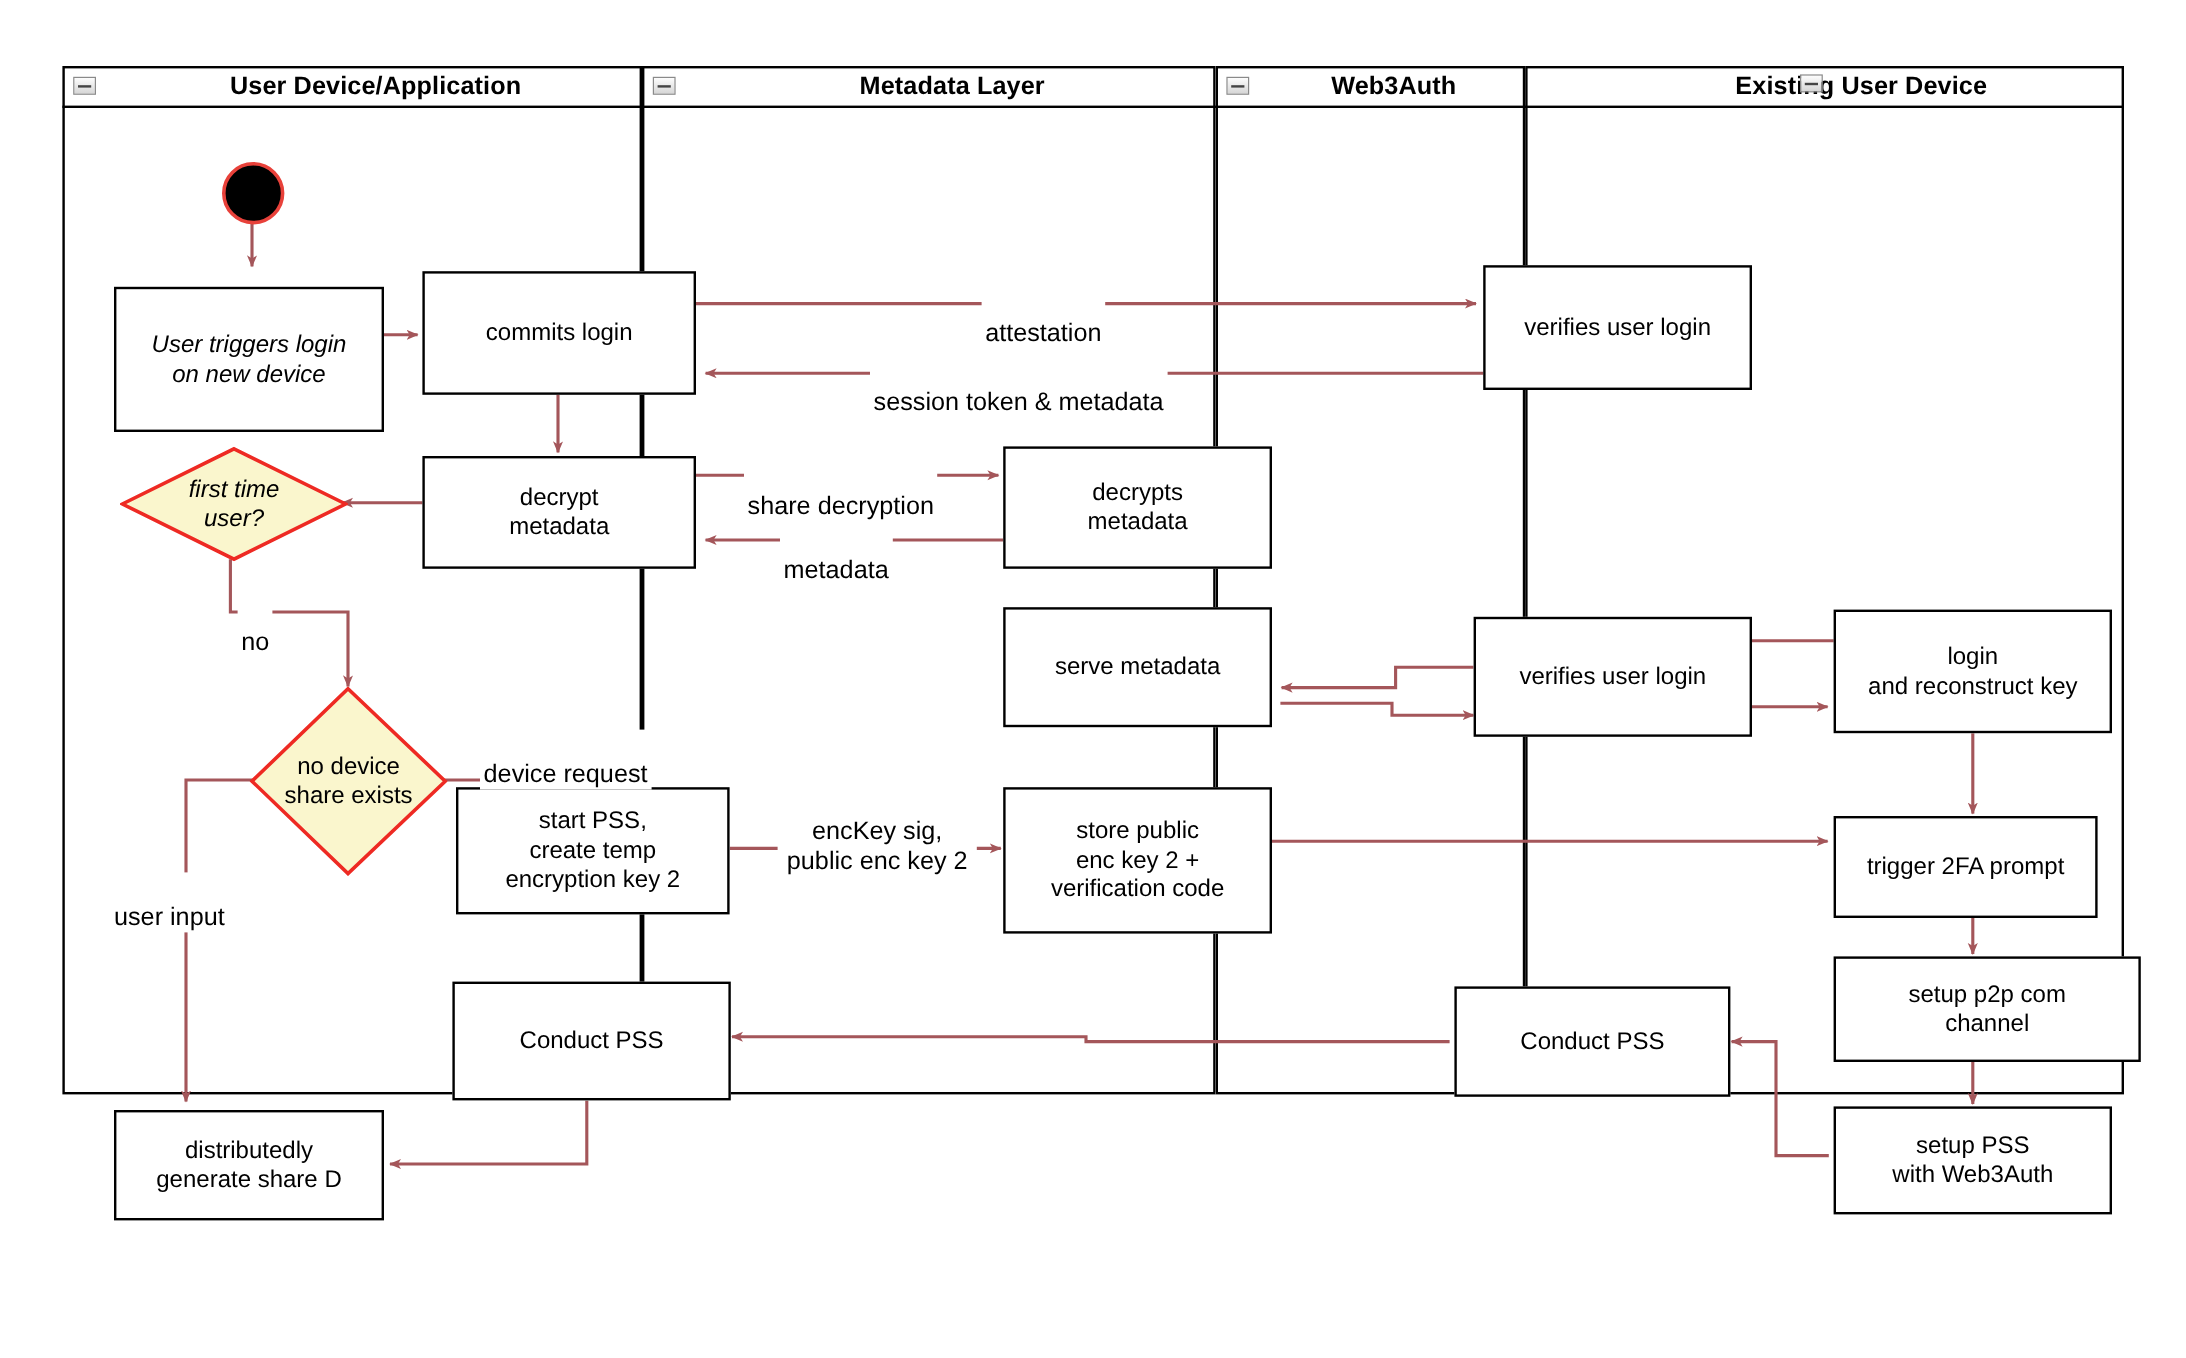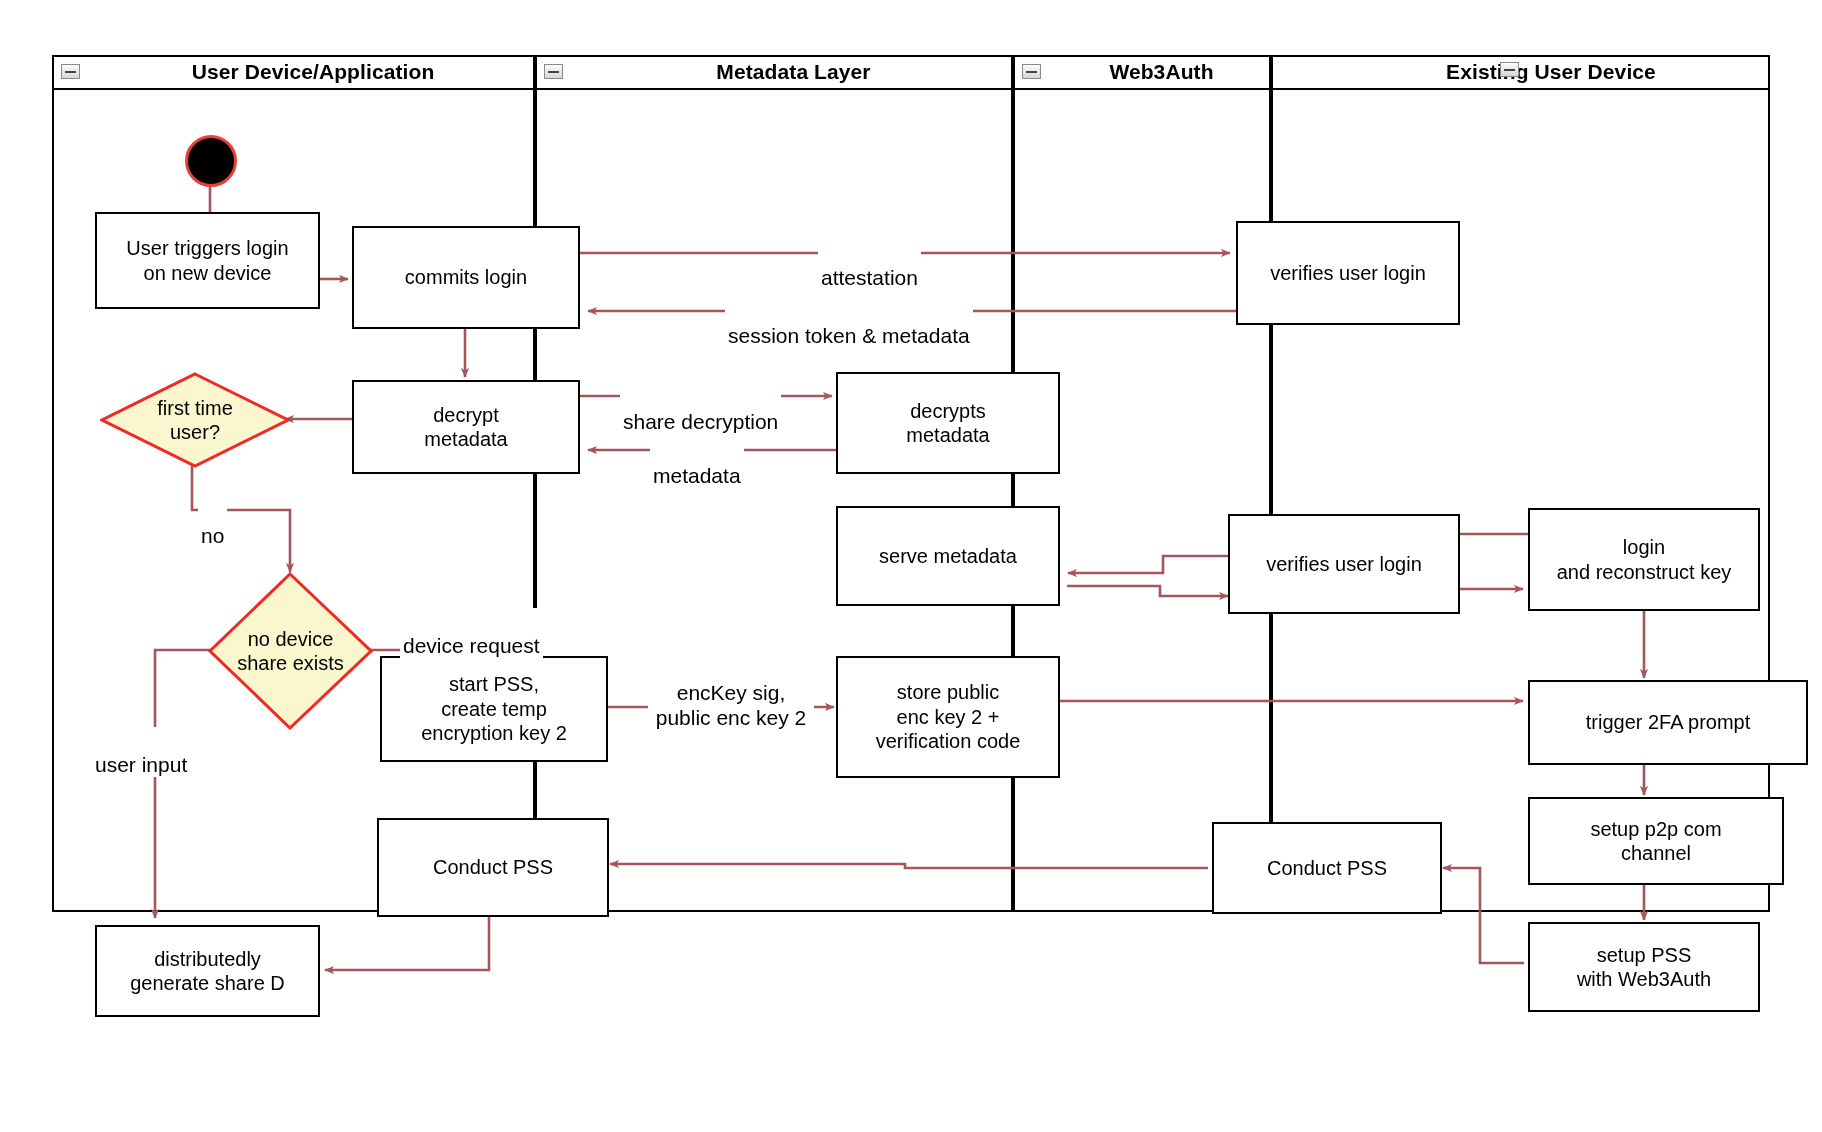--- a/index.html
+++ b/index.html
@@ -116,21 +116,21 @@
 
     <path class="edge" d="M1208,868 L905,868 L905,864 L610,864" marker-end="url(#ah)"></path>
 
     <path class="edge" d="M489,917 L489,970 L325,970" marker-end="url(#ah)"></path>
 
     <path class="edge" d="M213,650 L155,650 L155,918" marker-end="url(#ah)"></path>
   </svg>
 
   <div class="start-node" style="left:185px;top:135px;width:52px;height:52px;"></div>
 
-  <div class="node" style="left:95px;top:212px;width:225px;height:97px;">
+  <div class="node" style="left:95px;top:239px;width:225px;height:121px;font-style:italic;">
     <span>User triggers login
 on new device</span>
   </div>
 
   <div class="node" style="left:352px;top:226px;width:228px;height:103px;">
     <span>commits login</span>
   </div>
 
   <div class="node" style="left:1236px;top:221px;width:224px;height:104px;">
     <span>verifies user login</span>
@@ -139,21 +139,21 @@
   <div class="node" style="left:352px;top:380px;width:228px;height:94px;">
     <span>decrypt
 metadata</span>
   </div>
 
   <div class="node" style="left:836px;top:372px;width:224px;height:102px;">
     <span>decrypts
 metadata</span>
   </div>
 
-  <div class="decision" style="left:100px;top:372px;width:190px;height:96px;">
+  <div class="decision" style="left:100px;top:372px;width:190px;height:96px;font-style:italic;">
     <svg class="dshape" viewBox="0 0 190 96" preserveAspectRatio="none">
       <polygon points="95,2 188,48 95,94 2,48" fill="#faf6cd" stroke="#ee2a23" stroke-width="3"></polygon>
     </svg>
     <div class="dlabel">first time
 user?</div>
   </div>
 
   <div class="node" style="left:836px;top:506px;width:224px;height:100px;">
     <span>serve metadata</span>
   </div>
@@ -180,21 +180,21 @@
 create temp
 encryption key 2</span>
   </div>
 
   <div class="node" style="left:836px;top:656px;width:224px;height:122px;">
     <span>store public
 enc key 2 +
 verification code</span>
   </div>
 
-  <div class="node" style="left:1528px;top:680px;width:280px;height:85px;">
+  <div class="node" style="left:1528px;top:680px;width:220px;height:85px;">
     <span>trigger 2FA prompt</span>
   </div>
 
   <div class="node" style="left:1528px;top:797px;width:256px;height:88px;">
     <span>setup p2p com
 channel</span>
   </div>
 
   <div class="node" style="left:377px;top:818px;width:232px;height:99px;">
     <span>Conduct PSS</span>

